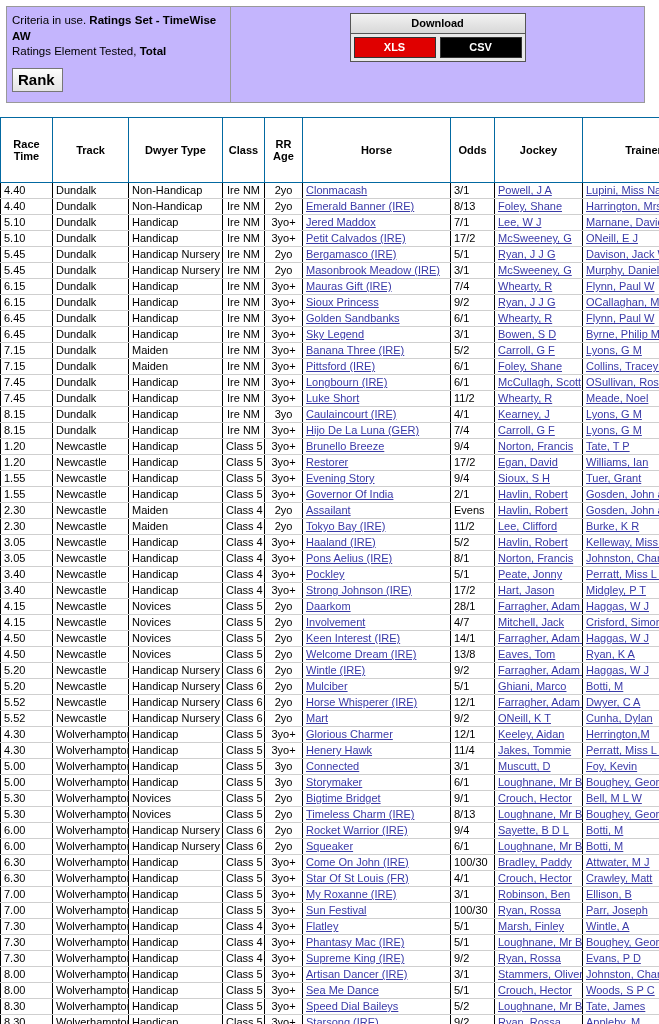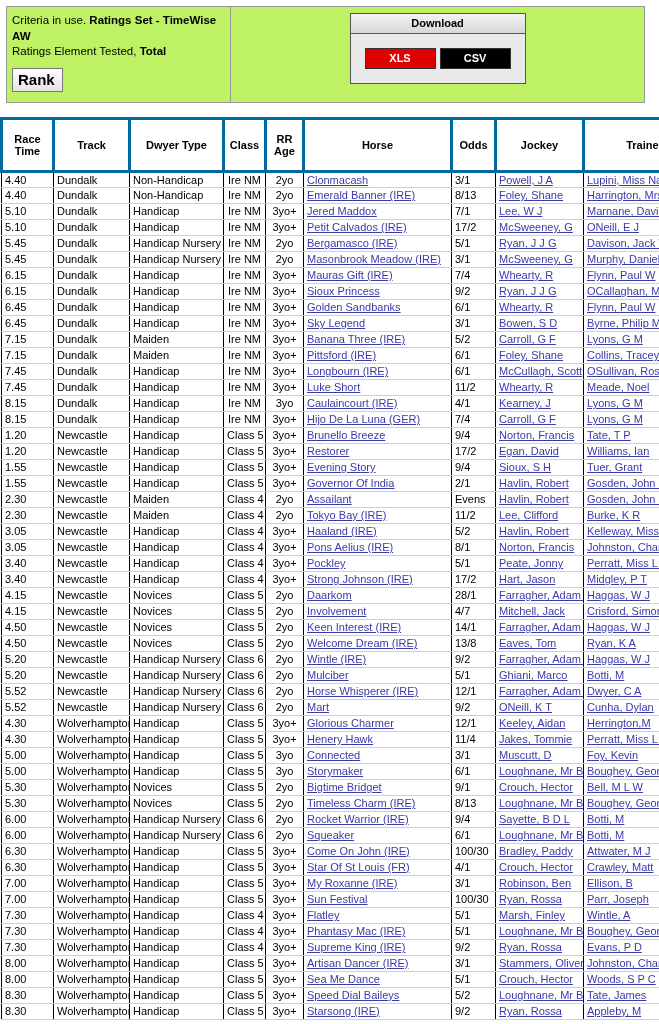--- a/index.html
+++ b/index.html
@@ -11,21 +11,21 @@
     color: #000;
   }
   .page { width: 659px; position: relative; }
 
   
   .top-panel {
     margin: 6px 14px 0 6px;
     border: 1px solid #999;
     display: flex;
     align-items: stretch;
-    background: #bef264;
+    background: #c4b5fd;
   }
   .criteria-box {
     width: 224px;
     padding: 6px 5px 4px 5px;
     border-right: 1px solid #999;
   }
   .criteria-text {
     font-size: 11.5px;
     line-height: 1.35;
     margin-bottom: 8px;
@@ -57,21 +57,21 @@
     align-self: flex-start;
   }
   .download-title {
     text-align: center;
     font-size: 11px;
     font-weight: bold;
     padding: 3px 0 4px 0;
     background: linear-gradient(#f2f2f2, #d8d8d8);
     border-bottom: 1px solid #555;
   }
-  .download-btns { display: flex; padding: 14px; gap: 4px; }
+  .download-btns { display: flex; padding: 3px; gap: 4px; }
   .dl-btn {
     flex: 1;
     text-align: center;
     font-size: 11px;
     font-weight: bold;
     color: #fff;
     padding: 3px 0 4px 0;
     border: 1px solid #333;
   }
   .dl-xls { background: #e00000; }
@@ -79,26 +79,26 @@
 
   .spacer { height: 14px; }
 
   
   table.results {
     border-collapse: collapse;
     width: 659px;
     table-layout: fixed;
   }
   table.results th {
-    border: 3px solid #0369a1;
+    border: 1px solid #0369a1;
     background: #ffffff;
     font-size: 11px;
     font-weight: bold;
     text-align: center;
-    padding: 13px 2px;
+    padding: 20px 2px;
     height: 18px;
   }
   table.results td {
     border: 1px solid #000;
     border-top: none;
     border-bottom: 1px solid #cfcfcf;
     font-size: 11px;
     padding: 1px 3px;
     height: 16px;
     white-space: nowrap;

